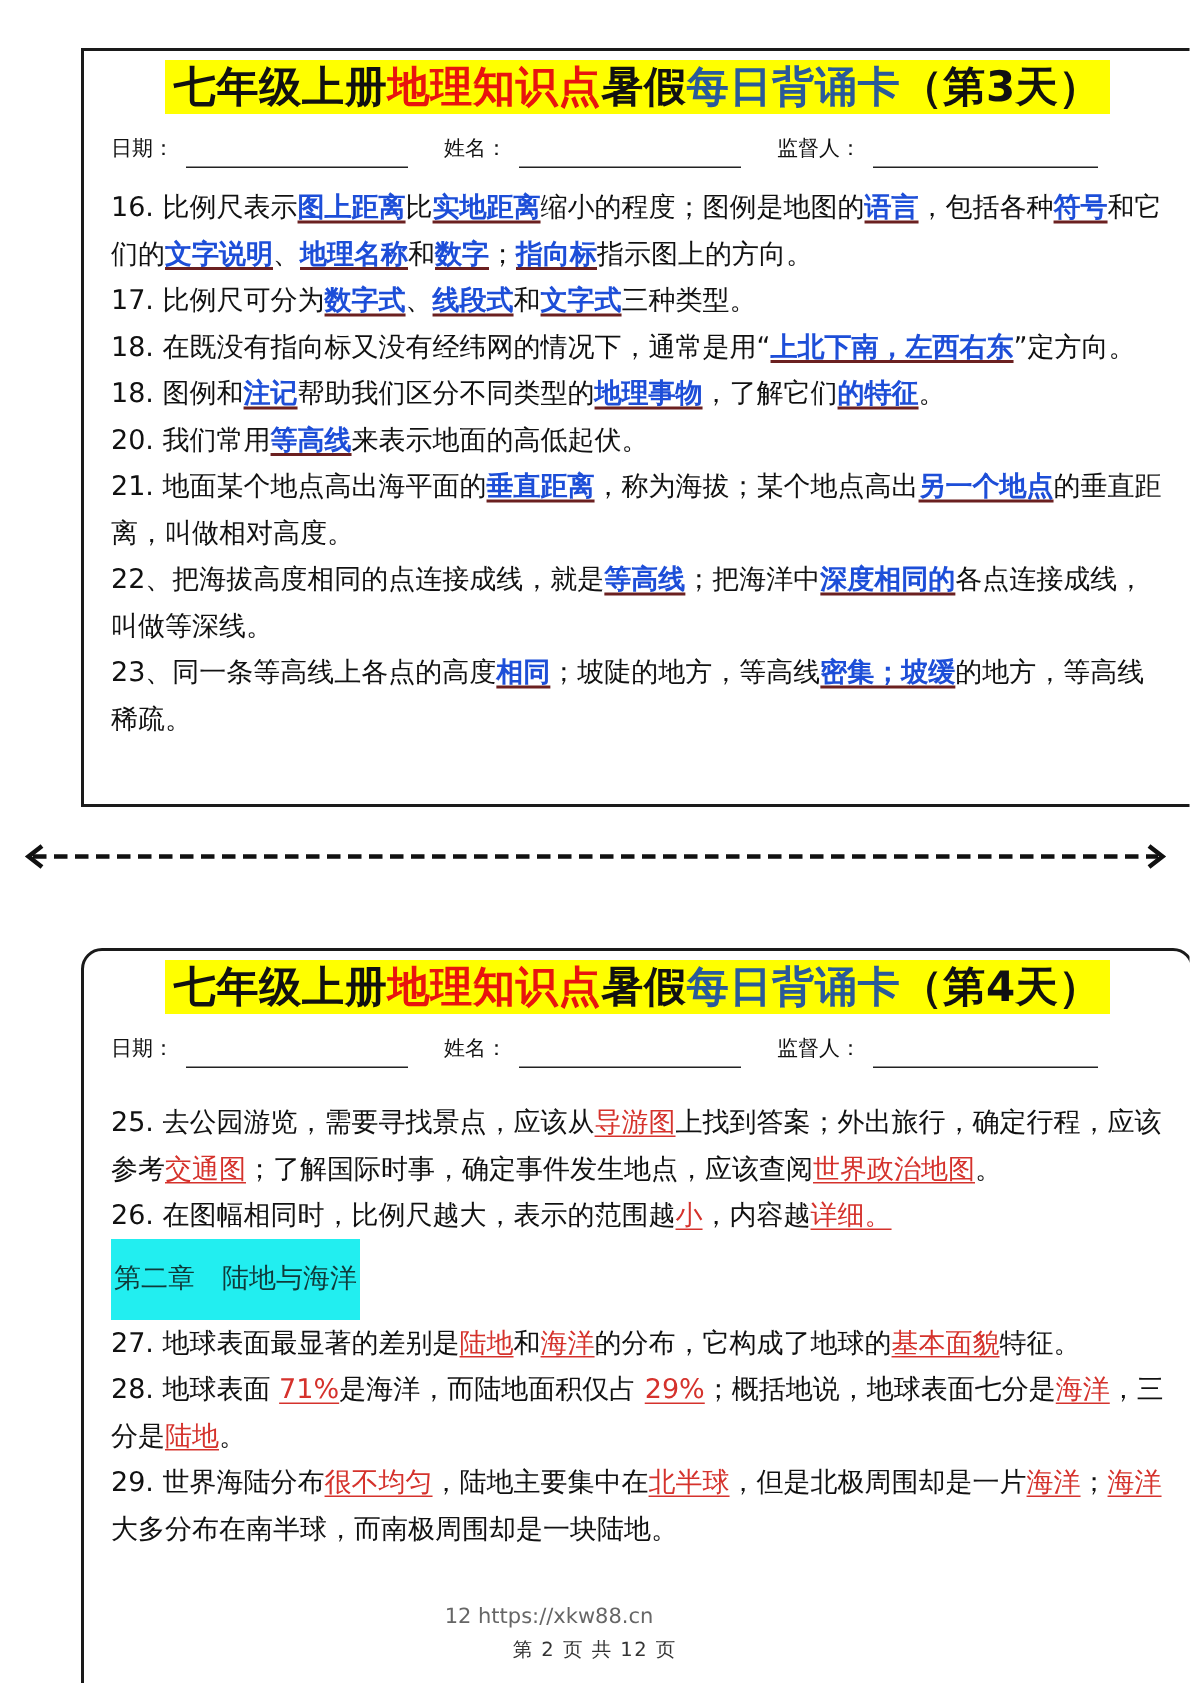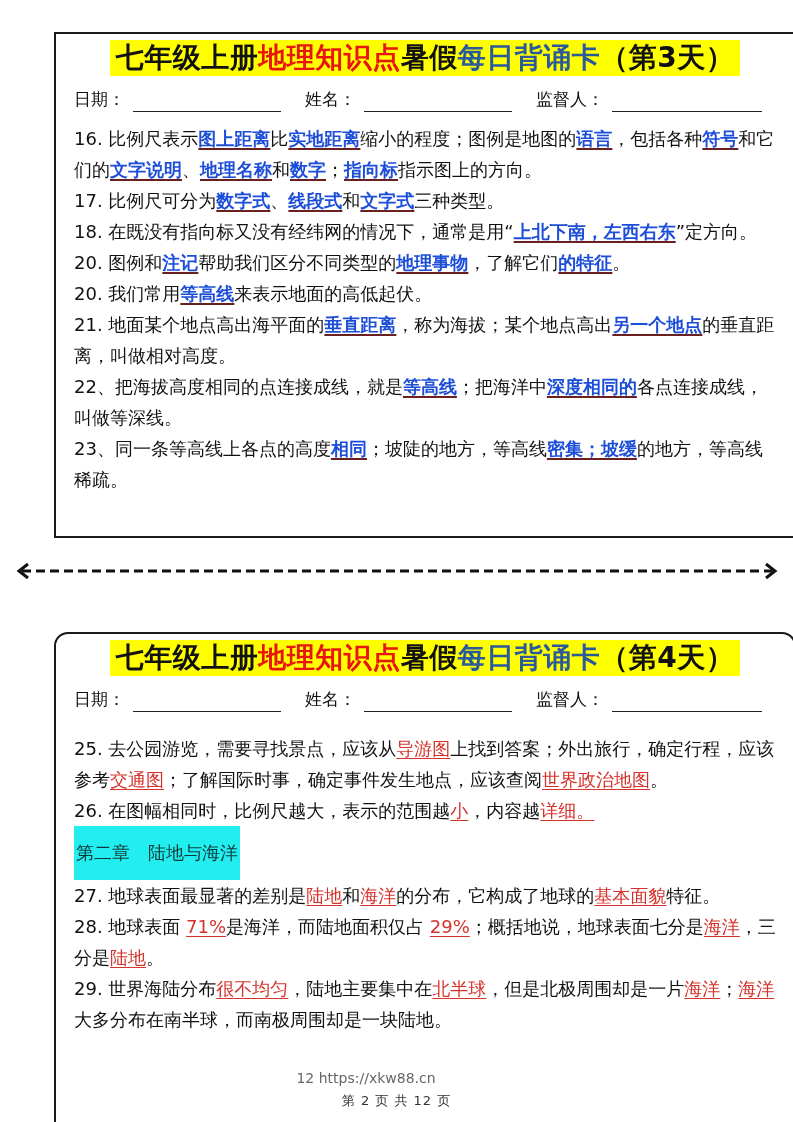--- a/index.html
+++ b/index.html
@@ -51,21 +51,21 @@
   .t-blue { color: #2a5a9a; }
 
   .info-row {
     position: absolute;
     top: 52px;
     left: 18px;
     right: 18px;
     height: 26px;
     display: flex;
     align-items: flex-end;
-    font-size: 17px;
+    font-size: 14px;
     line-height: 26px;
   }
   .info-field {
     display: flex;
     align-items: flex-end;
   }
   .info-label { white-space: nowrap; }
   .info-line {
     display: inline-block;
     border-bottom: 1px solid #222;
@@ -159,21 +159,21 @@
     </div>
     <div class="info-field">
       <span class="info-label">监督人：</span>
       <span class="info-line w3"></span>
     </div>
   </div>
   <div class="body-text">
       <div class="item"><span>16. 比例尺表示</span><span class="seg-bold">图上距离</span><span>比</span><span class="seg-bold">实地距离</span><span>缩小的程度；图例是地图的</span><span class="seg-bold">语言</span><span>，包括各种</span><span class="seg-bold">符号</span><span>和它们的</span><span class="seg-bold">文字说明</span><span>、</span><span class="seg-bold">地理名称</span><span>和</span><span class="seg-bold">数字</span><span>；</span><span class="seg-bold">指向标</span><span>指示图上的方向。</span></div>
       <div class="item"><span>17. 比例尺可分为</span><span class="seg-bold">数字式</span><span>、</span><span class="seg-bold">线段式</span><span>和</span><span class="seg-bold">文字式</span><span>三种类型。</span></div>
       <div class="item"><span>18. 在既没有指向标又没有经纬网的情况下，通常是用“</span><span class="seg-bold">上北下南，左西右东</span><span>”定方向。</span></div>
-      <div class="item"><span>20. 图例和</span><span class="seg-bold">注记</span><span>帮助我们区分不同类型的</span><span class="seg-bold">地理事物</span><span>，了解它们</span><span class="seg-bold">的特征</span><span>。</span></div>
+      <div class="item"><span>18. 图例和</span><span class="seg-bold">注记</span><span>帮助我们区分不同类型的</span><span class="seg-bold">地理事物</span><span>，了解它们</span><span class="seg-bold">的特征</span><span>。</span></div>
       <div class="item"><span>20. 我们常用</span><span class="seg-bold">等高线</span><span>来表示地面的高低起伏。</span></div>
       <div class="item"><span>21. 地面某个地点高出海平面的</span><span class="seg-bold">垂直距离</span><span>，称为海拔；某个地点高出</span><span class="seg-bold">另一个地点</span><span>的垂直距离，叫做相对高度。</span></div>
       <div class="item"><span>22、把海拔高度相同的点连接成线，就是</span><span class="seg-bold">等高线</span><span>；把海洋中</span><span class="seg-bold">深度相同的</span><span>各点连接成线，叫做等深线。</span></div>
       <div class="item"><span>23、同一条等高线上各点的高度</span><span class="seg-bold">相同</span><span>；坡陡的地方，等高线</span><span class="seg-bold">密集；坡缓</span><span>的地方，等高线稀疏。</span></div>
     </div>
 </div>
 
 <svg class="divider" viewBox="0 0 762 18" width="762" height="18">
   <polyline points="12,2 3,9 12,16" fill="none" stroke="#111" stroke-width="3"></polyline>
   <line x1="6" y1="9" x2="756" y2="9" stroke="#111" stroke-width="3" stroke-dasharray="9,5"></line>

